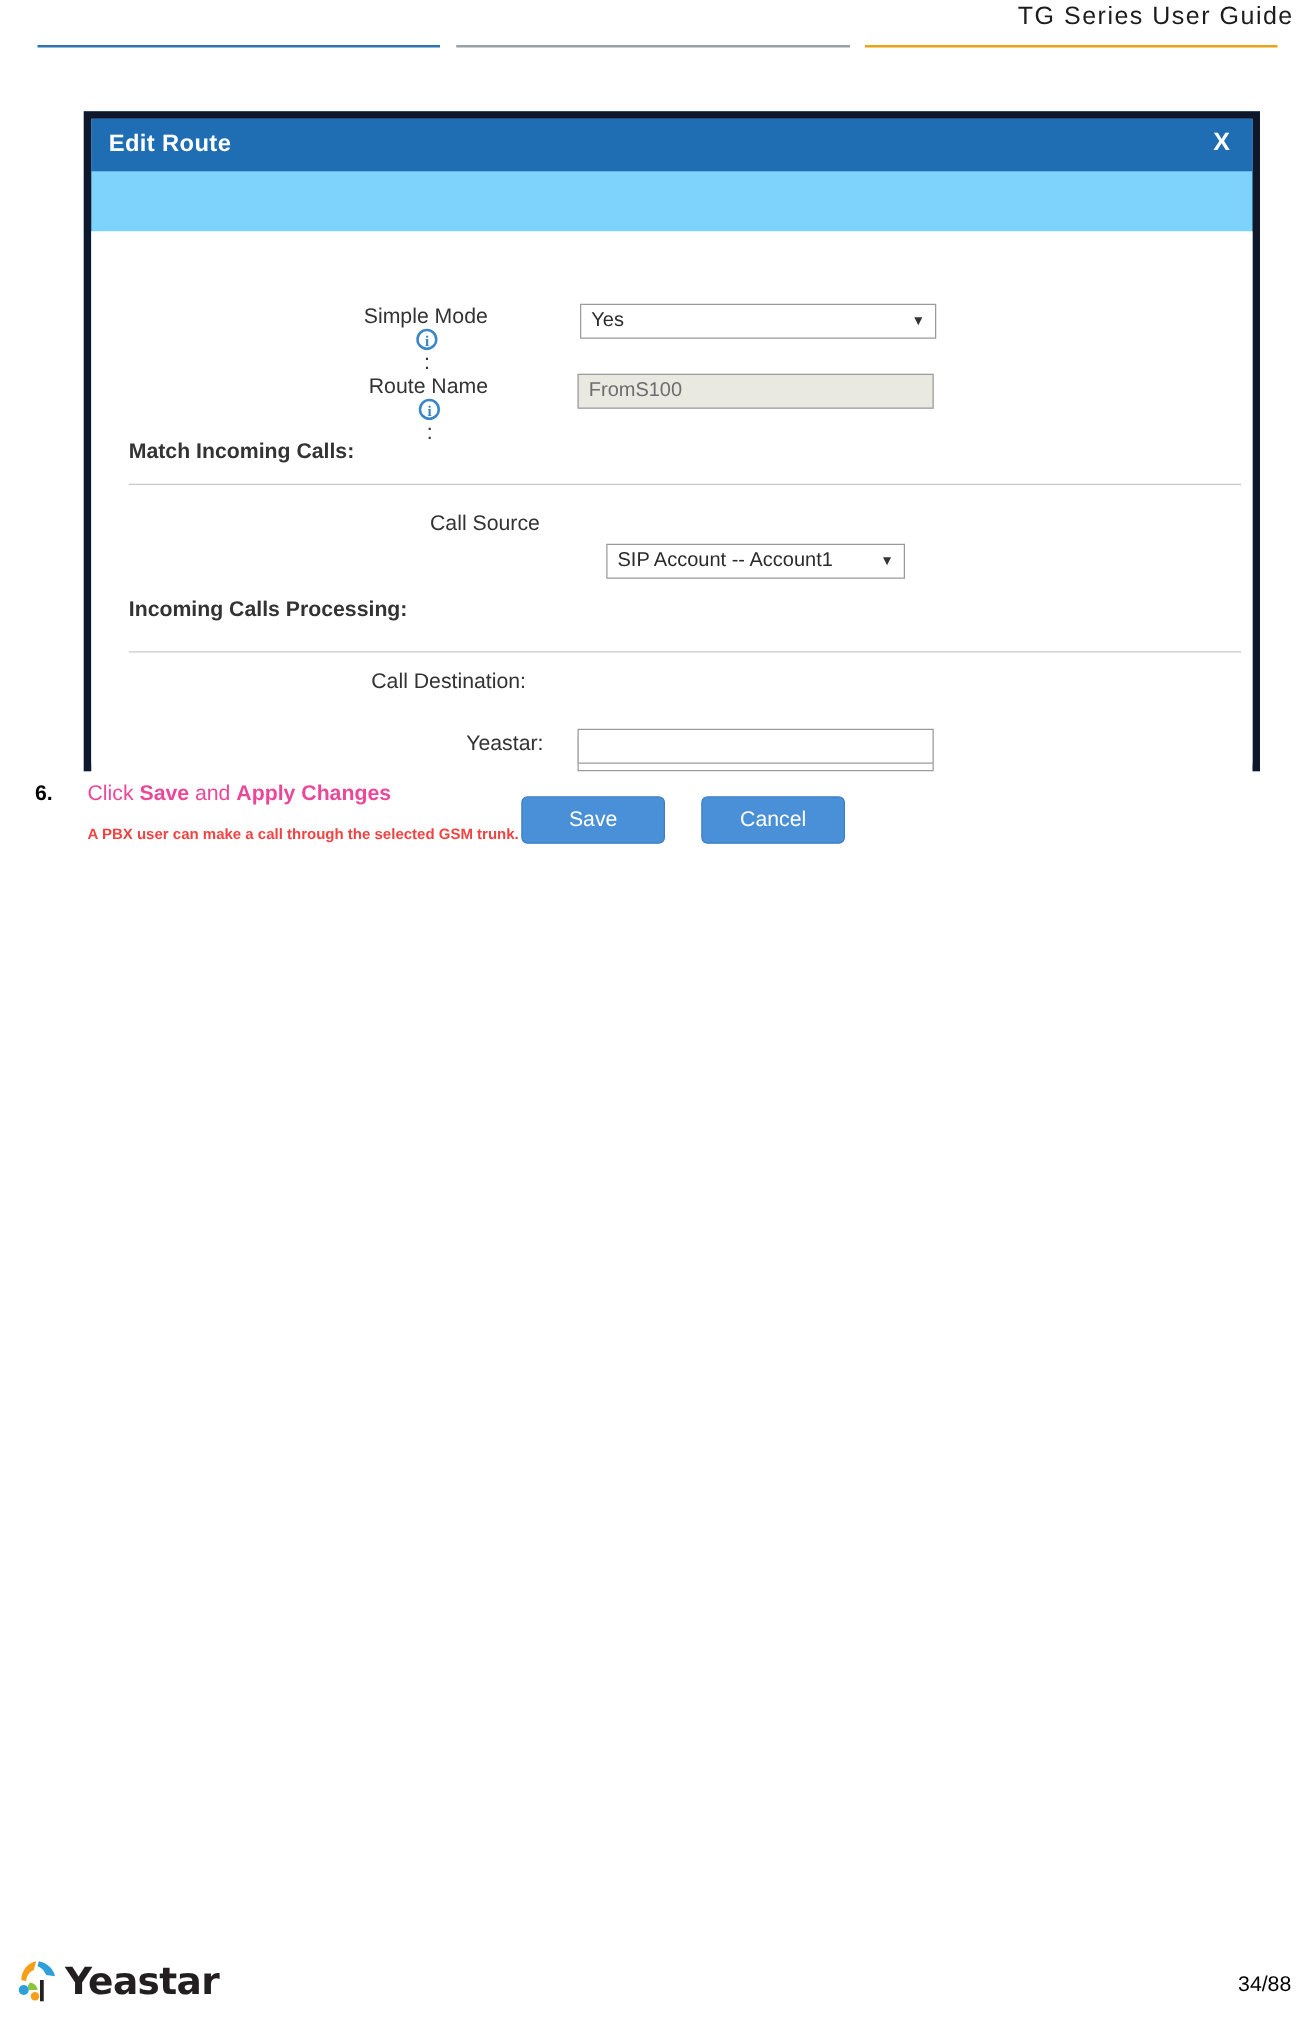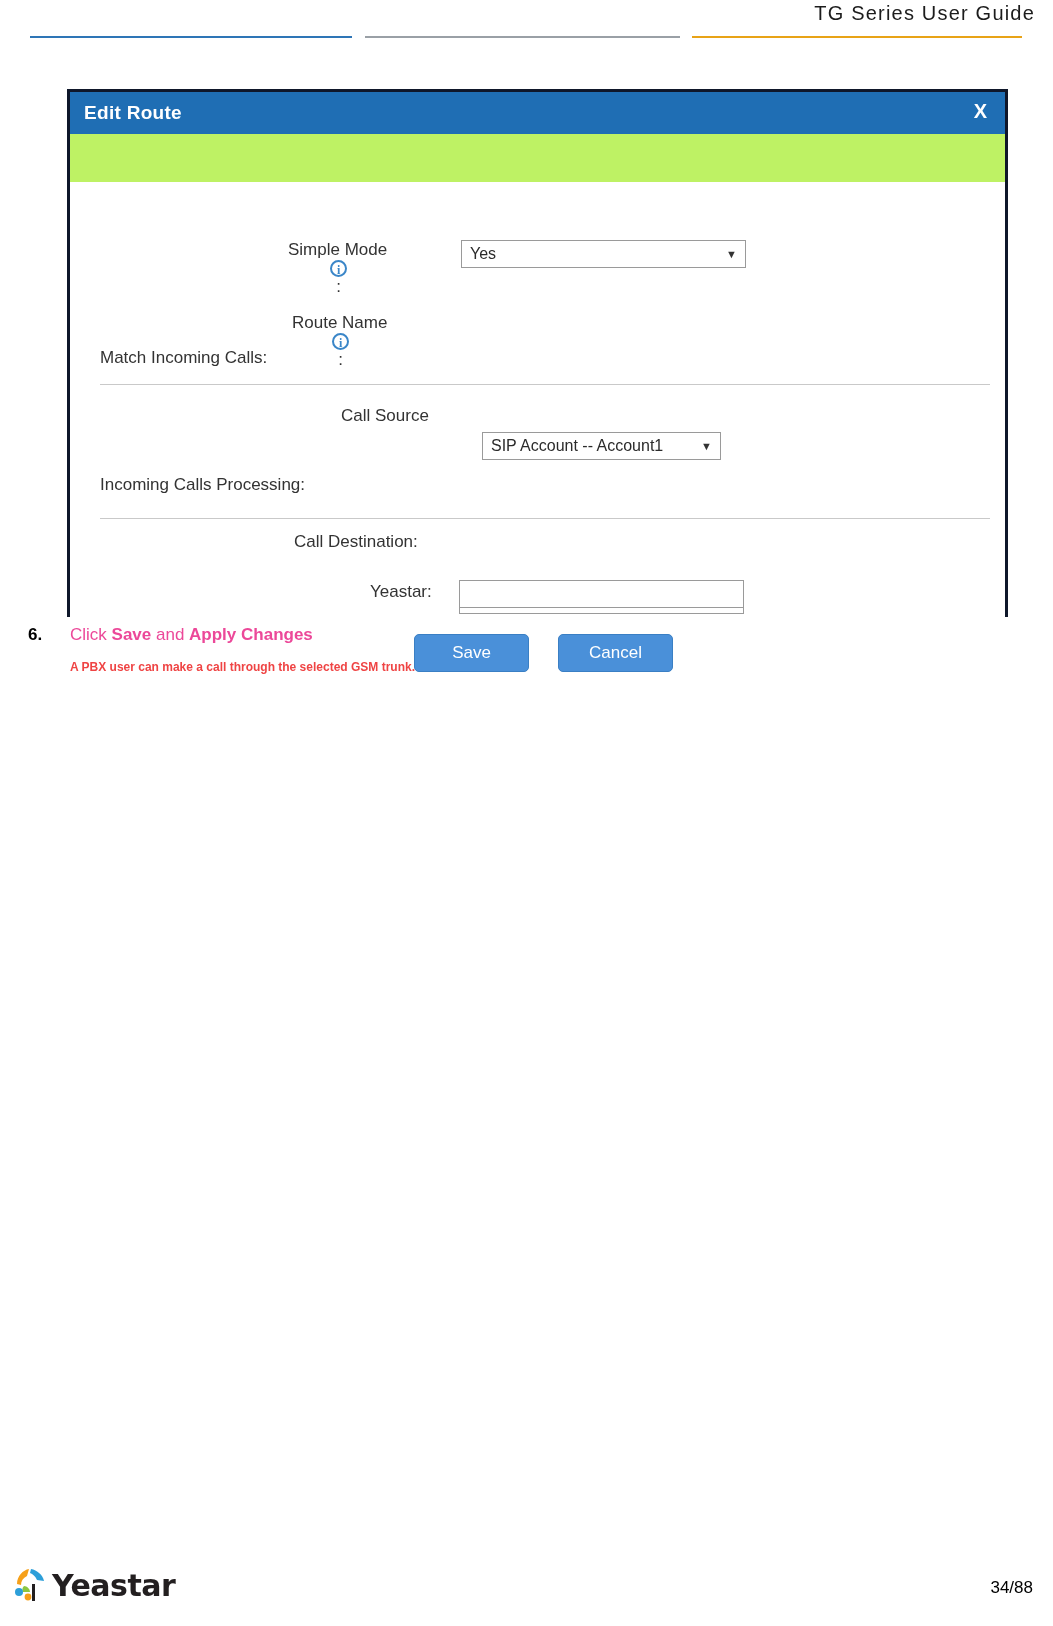--- a/index.html
+++ b/index.html
@@ -42,22 +42,22 @@
   .rule-2 { left: 365px; top: 36px; width: 315px; border-top-color: #9aa0a6; }
   .rule-3 { left: 692px; top: 36px; width: 330px; border-top-color: #e8a317; }
 
   
   .screenshot {
     position: absolute;
     left: 67px;
     top: 89px;
     width: 941px;
     height: 528px;
-    border: 3px solid #0f172a;
-    background: #bef264;
+    border: 6px solid #0f172a;
+    background: #7dd3fc;
     box-sizing: border-box;
   }
   .dialog-titlebar {
     position: relative;
     height: 42px;
     background: #1f6eb4;
     color: #ffffff;
   }
   .dialog-title {
     position: absolute;
@@ -151,20 +151,21 @@
   .text-box.readonly {
     background: #e9e9e2;
     color: #6d6d6d;
   }
 
   .section-label {
     position: absolute;
     font-size: 17px;
     color: #333333;
     white-space: nowrap;
+    font-weight: bold;
   }
   .section-divider {
     position: absolute;
     height: 0;
     border-top: 1px solid #c9c9c9;
   }
 
   .btn {
     position: absolute;
     box-sizing: border-box;
@@ -259,25 +260,26 @@
     <div class="form-row" style="left:218px; top:58px;">
       <span class="field-label">Simple Mode</span>
       <span class="info-icon">i</span>
       <span class="colon">:</span>
     </div>
     <div class="select-box" style="left:391px; top:58px; width:285px;margin-top:48px;">
       <span>Yes</span>
       <span class="arrow">▼</span>
     </div>
 
-    <div class="form-row" style="left:222px; top:114px;margin-top:17px;">
+    <div class="form-row" style="left:222px; top:114px;">
       <span class="field-label">Route Name</span>
       <span class="info-icon">i</span>
       <span class="colon">:</span>
     </div>
+    <div class="text-box readonly" style="position:absolute; left:389px; top:114px; width:285px;">FromS100</div>
 
     <div class="section-label" style="left:30px; top:166px;">Match Incoming Calls:</div>
     <div class="section-divider" style="left:30px; top:202px; width:890px;"></div>
 
     <div class="form-row" style="left:271px; top:224px;">
       <span class="field-label">Call Source</span>
     </div>
     <div class="select-box" style="left:412px; top:222px; width:239px;">
       <span>SIP Account -- Account1</span>
       <span class="arrow">▼</span>

